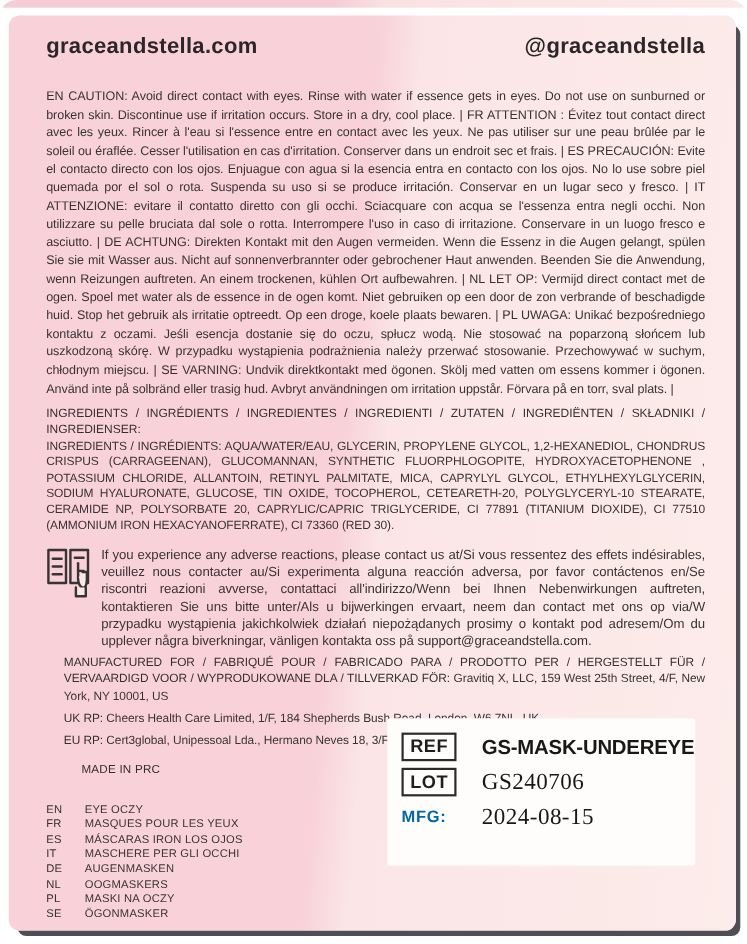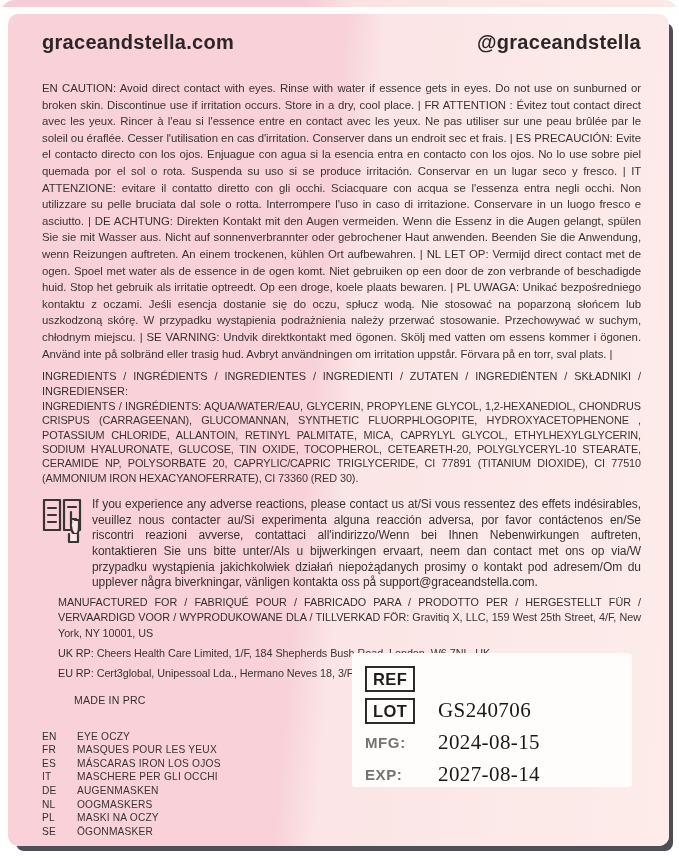--- a/index.html
+++ b/index.html
@@ -43,21 +43,21 @@
   .ref-panel {
     position:absolute; left:344px; top:639px; width:280px; height:134px;
     background:#fffcfc; border-radius:3px; padding:12px 0 0 13px;
   }
   .panel-row { display:flex; align-items:center; height:27px; margin-bottom:5px; color:#1e1e1e; }
   .panel-label-wrap { width:60px; display:flex; }
   .boxed-label {
     border:2px solid #2b2b2b; font-weight:700; font-size:16.5px; line-height:22px;
     padding:0 6px; letter-spacing:.4px; color:#1e1e1e;
   }
-  .plain-label { font-size:15px; font-weight:600; letter-spacing:.6px; color:#737373; }
+  .plain-label { font-size:15px; font-weight:600; letter-spacing:.6px; color:#0369a1; }
   .panel-value { margin-left:13px; font-family:"Liberation Serif", serif; font-size:21px; letter-spacing:.4px; color:#181818; }
   .panel-value.sans { font-family:"Liberation Sans", sans-serif; font-weight:700; font-size:18.5px; letter-spacing:-.2px; }
 </style>
 </head>
 <body>
 
 <div class="page">
   <div class="top-strip"></div>
 
   <div class="label-card">
@@ -131,35 +131,30 @@
           <span class="lang-code">SE</span>
           <span class="lang-name">ÖGONMASKER</span>
         </div>
     </div>
 
     <div class="ref-panel">
       <div class="panel-row">
         <span class="panel-label-wrap">
             <span class="boxed-label">REF</span>
           </span>
+        <span class="panel-value sans">GS-MASK-UNDEREYE</span>
       </div>
       <div class="panel-row">
         <span class="panel-label-wrap">
             <span class="boxed-label">LOT</span>
           </span>
         <span class="panel-value">GS240706</span>
       </div>
       <div class="panel-row">
         <span class="panel-label-wrap">
             <span class="plain-label">MFG:</span>
           </span>
         <span class="panel-value">2024-08-15</span>
       </div>
-      <div class="panel-row">
-        <span class="panel-label-wrap">
-            <span class="plain-label">EXP:</span>
-          </span>
-        <span class="panel-value">2027-08-14</span>
-      </div>
     </div>
 
   </div>
 </div>
 
 </body></html>

